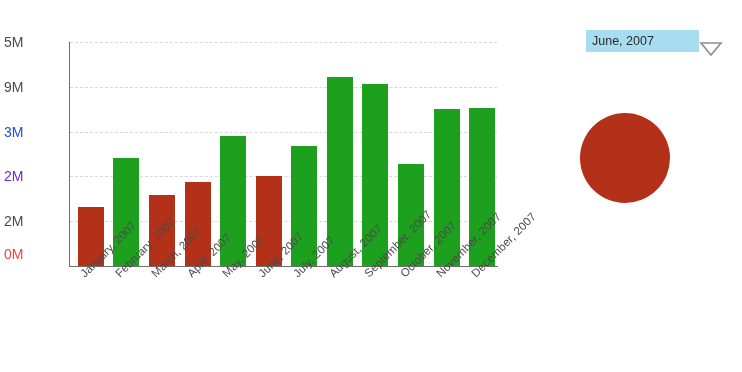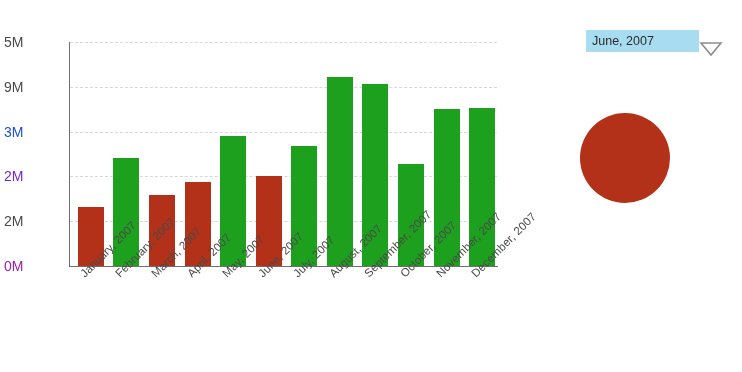--- a/index.html
+++ b/index.html
@@ -149,21 +149,21 @@
     height: 90px;
     border-radius: 50%;
   }
 </style>
 </head>
 <body>
 
 <div id="chart-panel">
 
   <div id="y-tick-labels">
-      <div class="y-tick-label" style="top: 266px; color: #a21caf;">0M</div>
+      <div class="y-tick-label" style="top: 254px; color: #ef4444;">0M</div>
       <div class="y-tick-label" style="top: 221.2px; color: rgb(74, 74, 74);">2M</div>
       <div class="y-tick-label" style="top: 176.4px; color: #6d28d9;">2M</div>
       <div class="y-tick-label" style="top: 131.6px; color: #1d4ed8;">3M</div>
       <div class="y-tick-label" style="top: 86.8px; color: rgb(74, 74, 74);">9M</div>
       <div class="y-tick-label" style="top: 42px; color: rgb(74, 74, 74);">5M</div>
     </div>
 
   <div id="plot-area">
       <div class="gridline" style="top: 179.2px; border-top-color: rgb(216, 216, 216);"></div>
       <div class="gridline" style="top: 134.4px; border-top-color: rgb(216, 216, 216);"></div>

